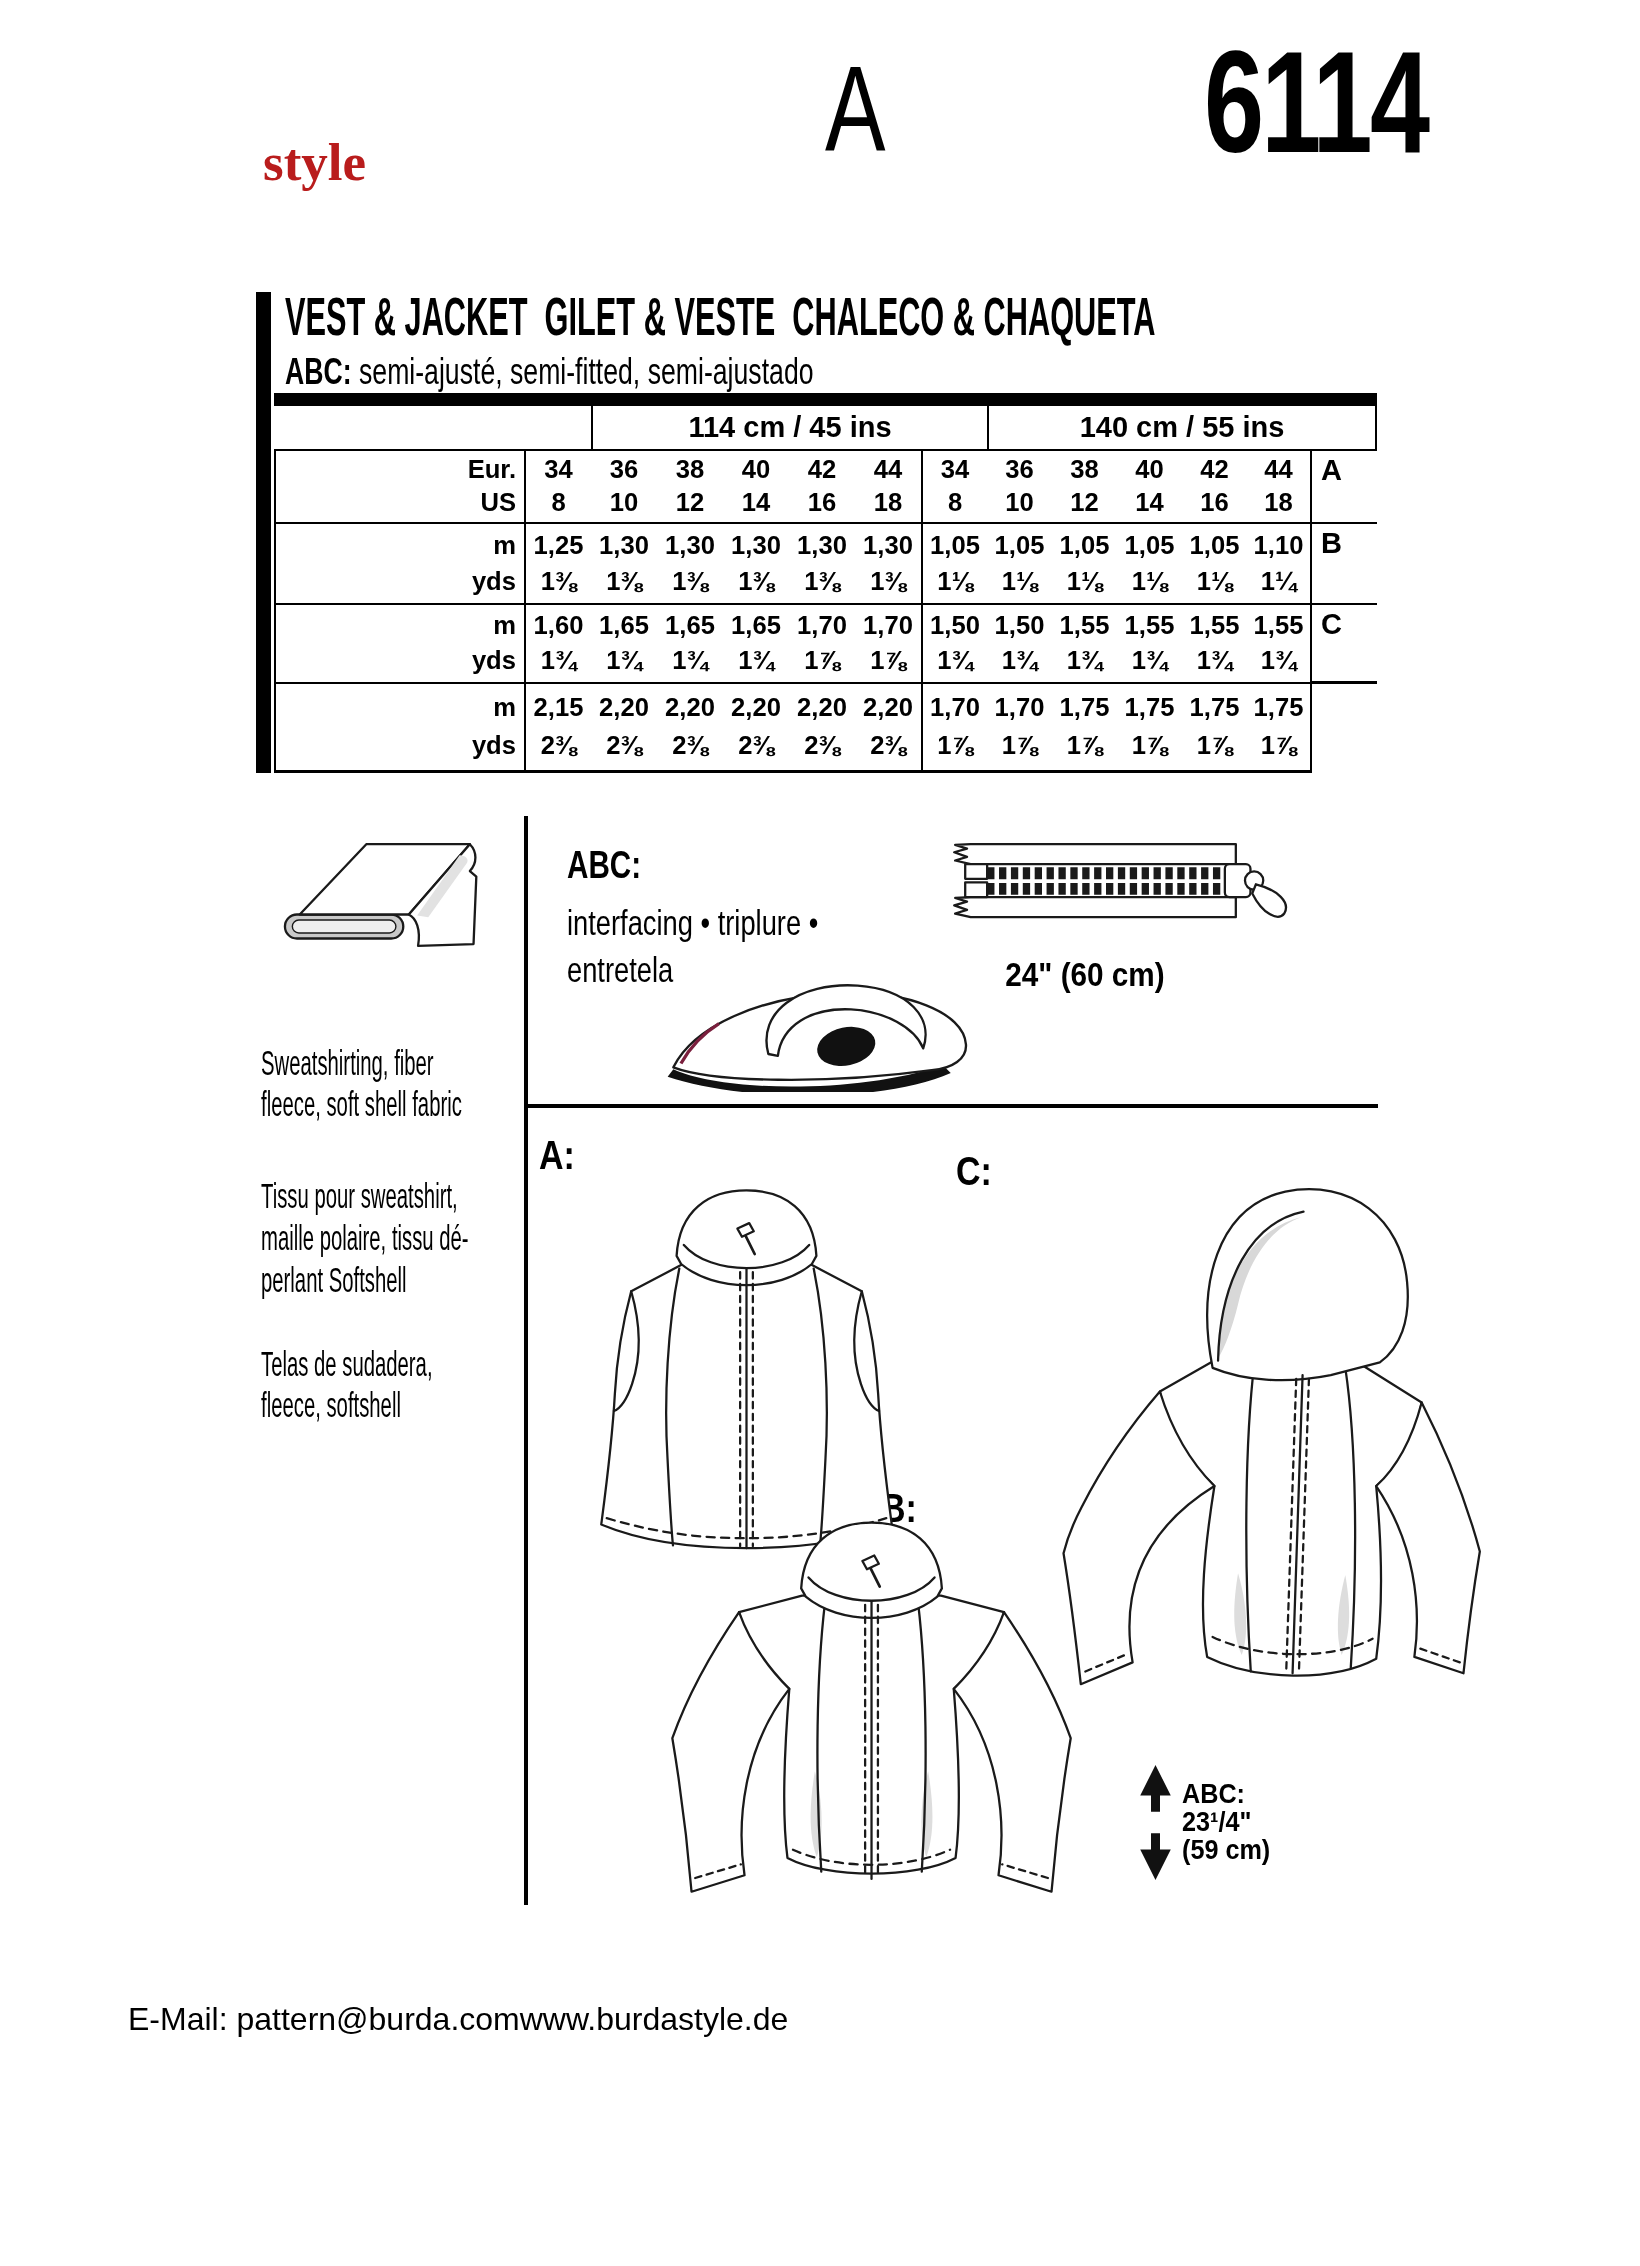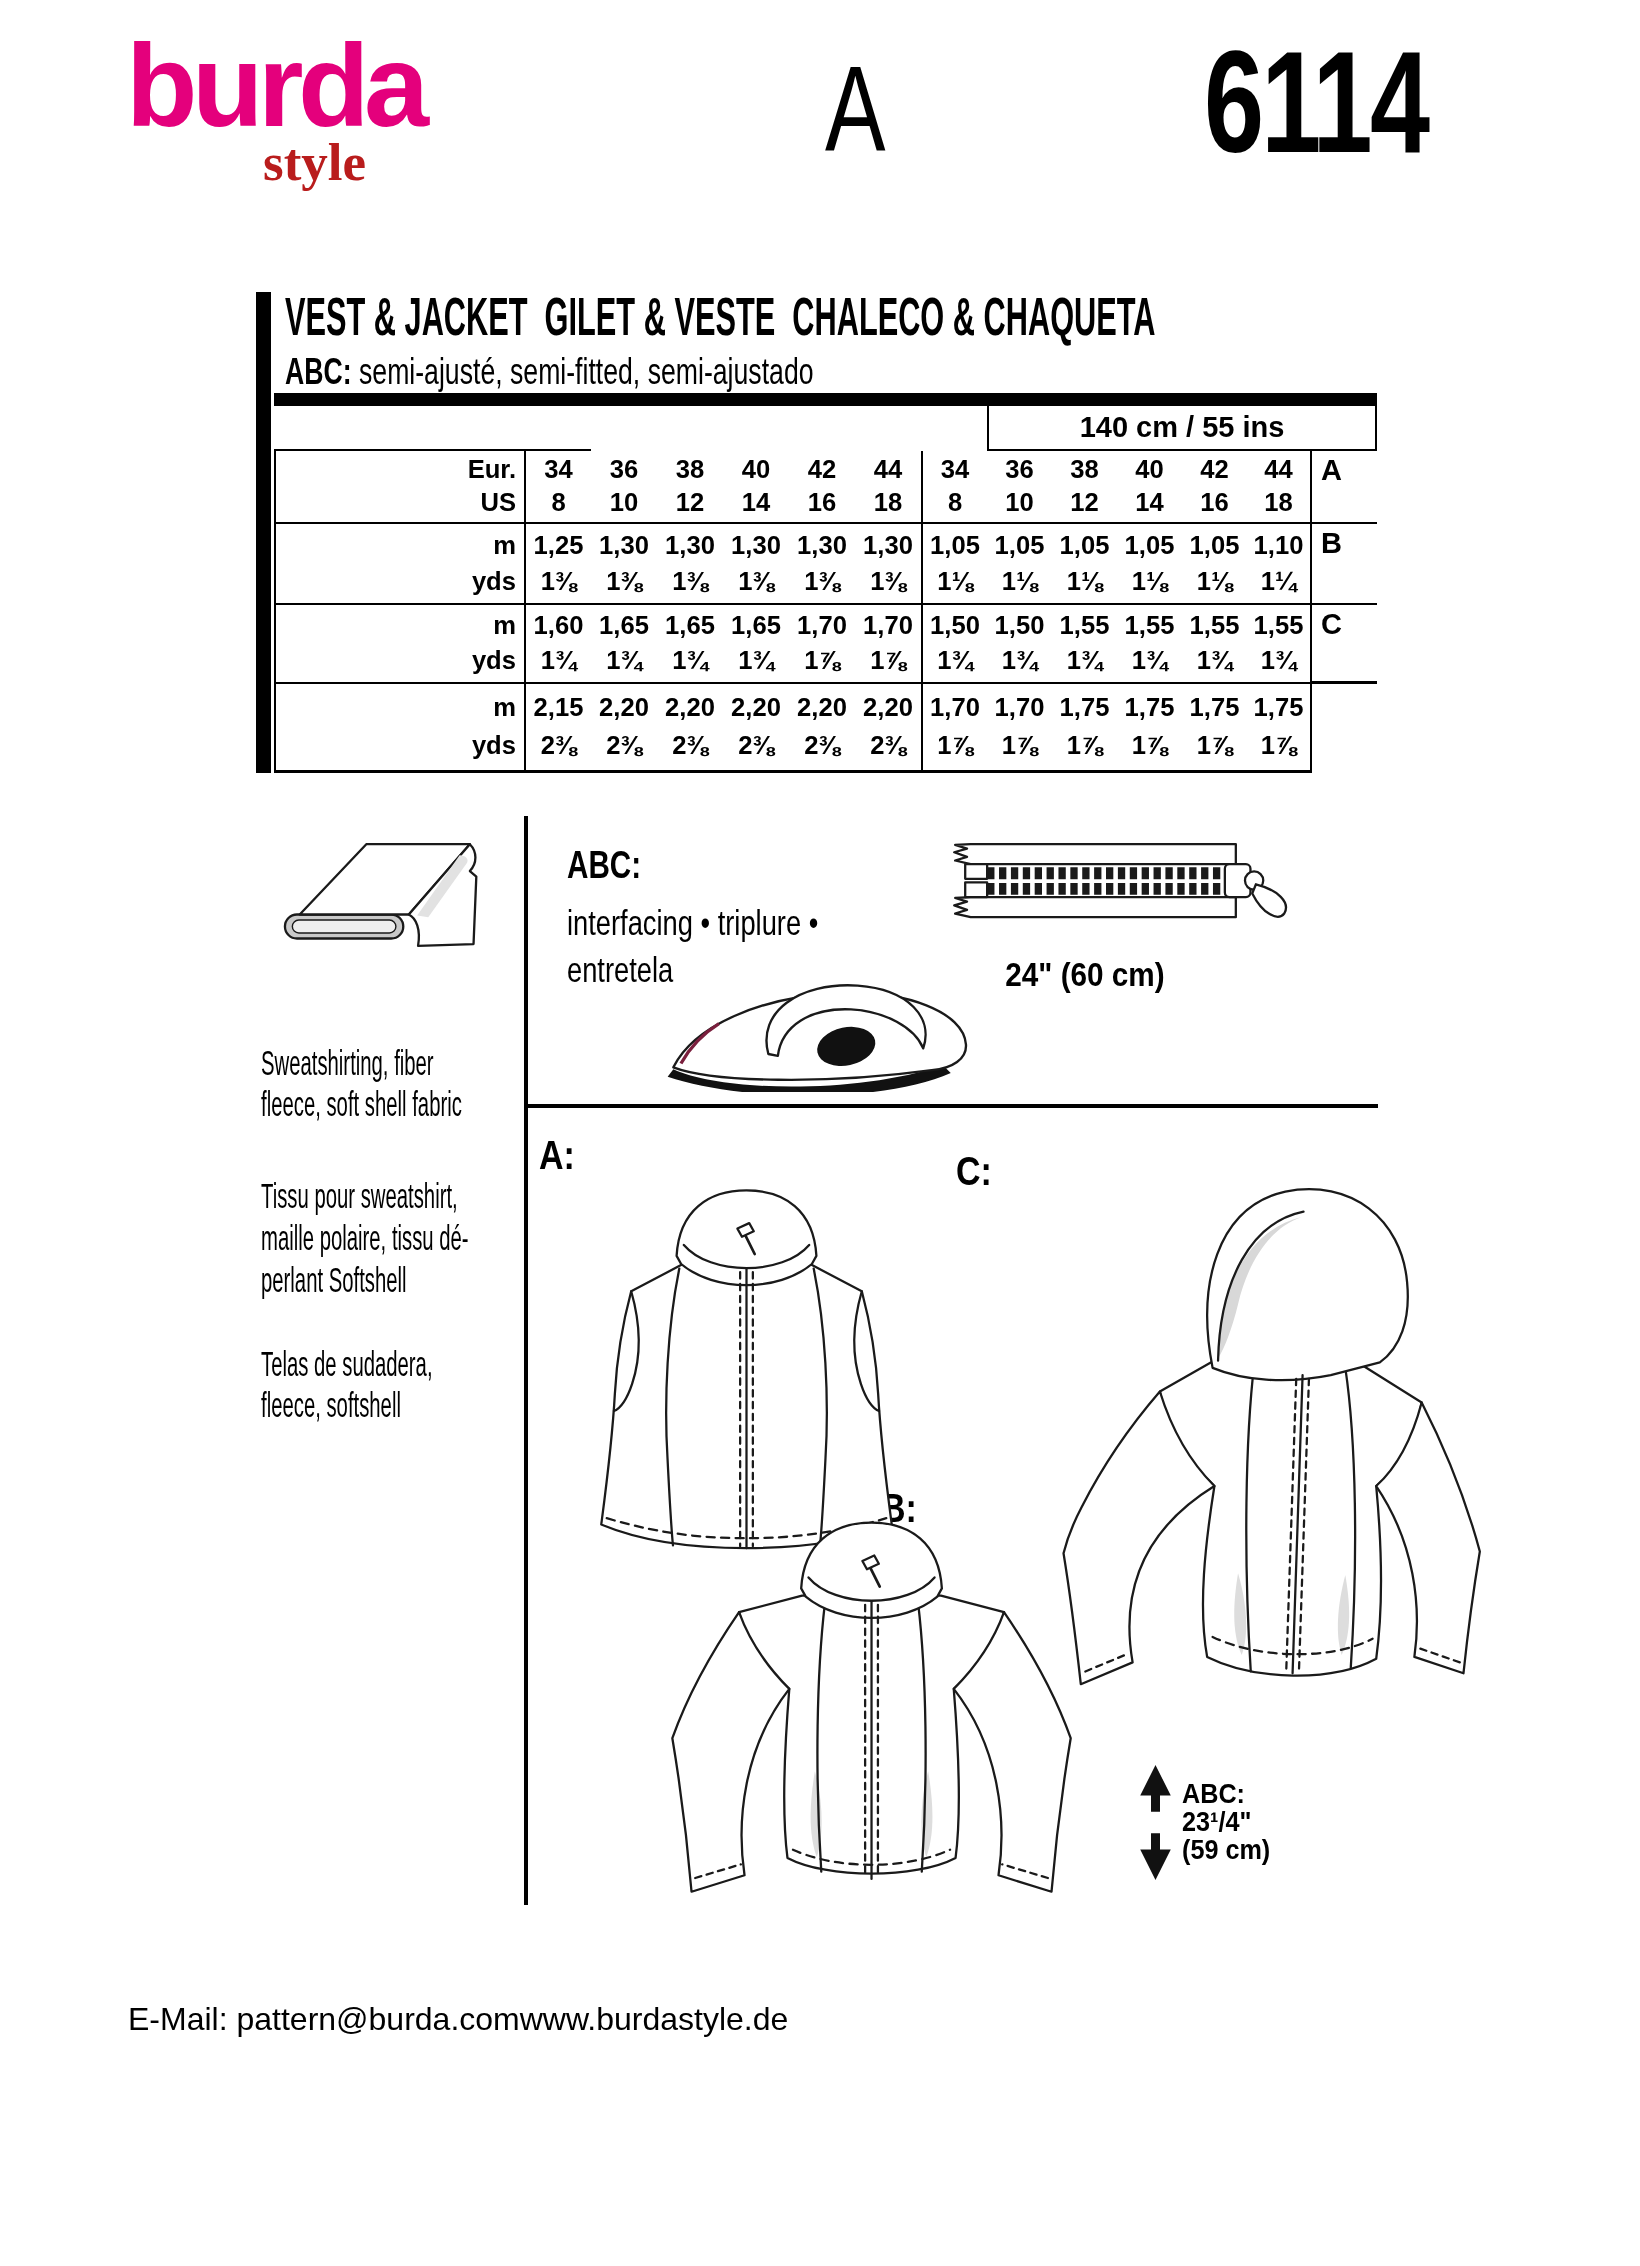--- a/index.html
+++ b/index.html
@@ -60,32 +60,32 @@
   #footer-line1{left:128px;top:1952px;width:1389px;font-size:32px;text-align:justify;text-align-last:justify;transform:scaleX(1);}
   #footer-line2{left:128px;top:2001px;width:1389px;font-size:32px;display:flex;justify-content:flex-start;}
 
   svg{display:block;}
 </style>
 </head>
 <body>
 
 <div class="page">
 
-  <div class="abs" id="logo-burda">burda</div>
   <div class="abs" id="logo-style">style</div>
   <div class="abs condL" id="view-letter">A</div>
   <div class="abs condL" id="pattern-number">6114</div>
 
   <div class="abs" id="title-bar"></div>
   <div class="abs condL" id="title-line">VEST &amp; JACKET  GILET &amp; VESTE  CHALECO &amp; CHAQUETA</div>
   <div class="abs condL" id="subtitle"><span class="b">ABC:</span><span> </span><span>semi-ajusté, semi-fitted, semi-ajustado</span></div>
 
   <div class="abs" id="size-table">
       <div class="tc band" style="grid-column: 1 / -1;"></div>
       <div class="tc bb" style="grid-column: 1 / span 2;"></div>
+      <div class="tc whead bb bl" style="grid-column: 3 / span 6;">114 cm / 45 ins</div>
       <div class="tc whead bb bl br" style="grid-column: 9 / span 6;">140 cm / 55 ins</div>
       <div class="tc unitc bb bl br">
         <div>Eur.</div>
         <div>US</div>
       </div>
       <div class="tc bb">
         <div>34</div>
         <div>8</div>
       </div>
       <div class="tc bb">

